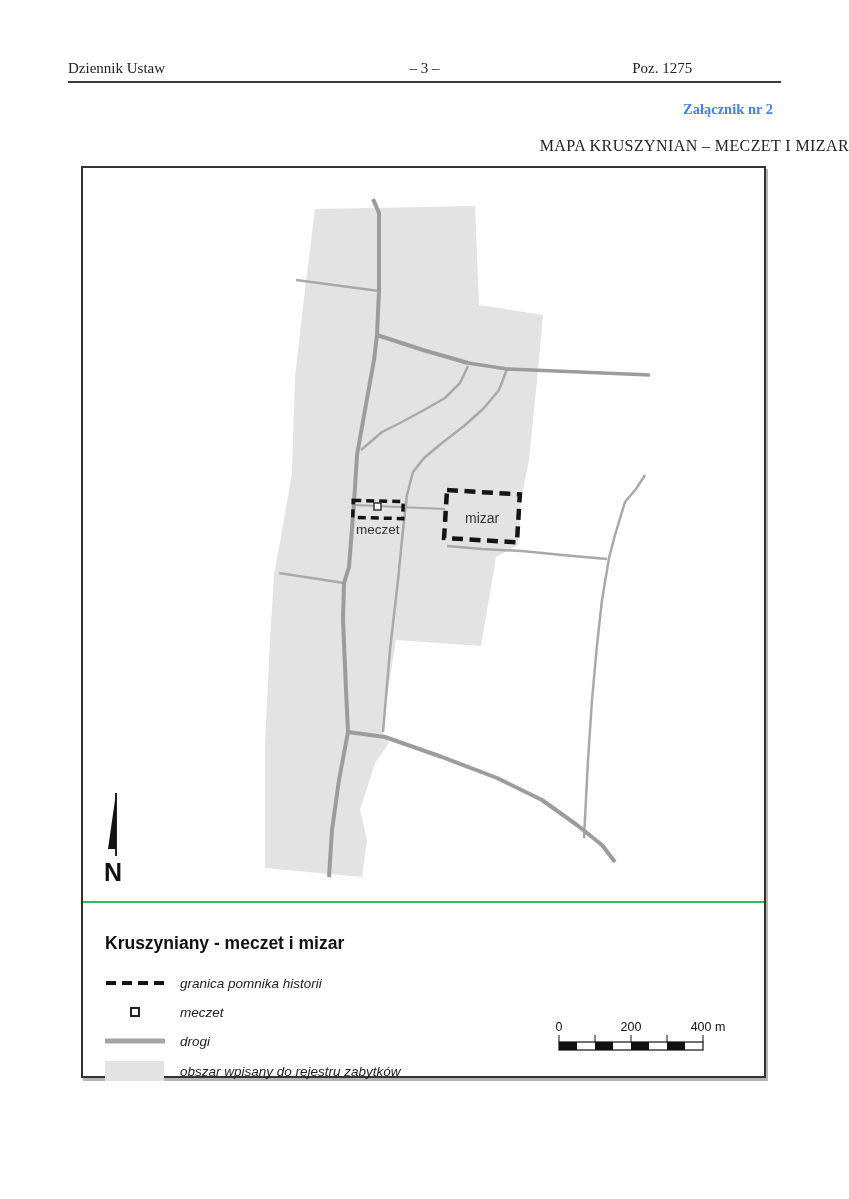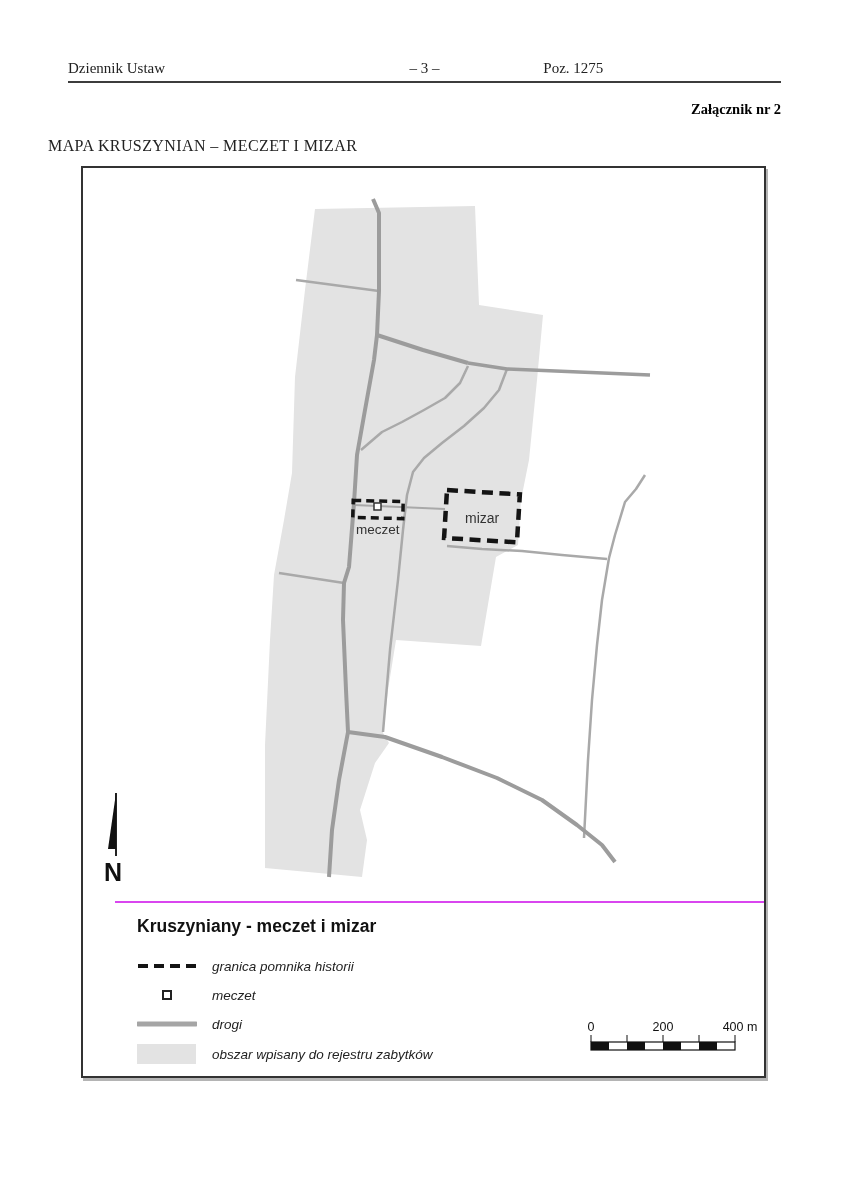--- a/index.html
+++ b/index.html
@@ -11,42 +11,41 @@
   }
   
   .doc-header{
     position:absolute;left:68px;top:60px;width:713px;
     display:flex;align-items:flex-end;
     border-bottom:2px solid #3c3c3c;padding-bottom:4px;
     font-family:"Liberation Serif",serif;font-size:15px;color:#222;
   }
   .doc-header .left{flex:1;text-align:left;}
   .doc-header .center{flex:1;text-align:center;}
-  .doc-header .right{flex:1;text-align:left;}
+  .doc-header .right{flex:1;text-align:center;}
   .attachment{
-    position:absolute;right:68px;top:101px;
-    font-family:"Liberation Serif",serif;font-weight:bold;font-size:14.5px;color:#000000;
+    position:absolute;right:76px;top:101px;
+    font-family:"Liberation Serif",serif;font-weight:bold;font-size:14.5px;color:#3b82f6;
   }
   .map-doc-title{
-    position:absolute;left:0;right:0;top:137px;text-align:left;
-    font-family:"Liberation Serif",serif;font-size:16px;letter-spacing:.4px;color:#222;margin-left:48px;
+    position:absolute;left:0;right:0;top:137px;text-align:right;
+    font-family:"Liberation Serif",serif;font-size:16px;letter-spacing:.4px;color:#222;
   }
   
   .map-box{
     position:absolute;left:81px;top:166px;width:685px;height:912px;
     box-sizing:border-box;border:2px solid #333;background:#fff;
     box-shadow:2px 3px 0 #b4b4b4;
   }
   .map-canvas{position:absolute;left:0;top:0;}
   
   .legend{
     position:absolute;left:0;right:0;bottom:0;height:175px;
-    box-sizing:border-box;border-top:2px solid #d946ef;
-    padding:13px 0 0 22px;
-    margin-left:32px;
+    box-sizing:border-box;border-top:2px solid #22c55e;
+    padding:30px 0 0 22px;
   }
   .legend-title{font-size:17.5px;font-weight:bold;color:#111;margin-bottom:17px;}
   .legend-row{display:flex;align-items:center;height:24px;margin-bottom:5px;font-style:italic;}
   .legend-sample{width:60px;display:flex;justify-content:center;align-items:center;}
   .legend-label{margin-left:15px;font-size:13.5px;color:#222;}
   .scalebar{position:absolute;left:470px;top:116px;}
 </style>
 </head>
 <body>
 

